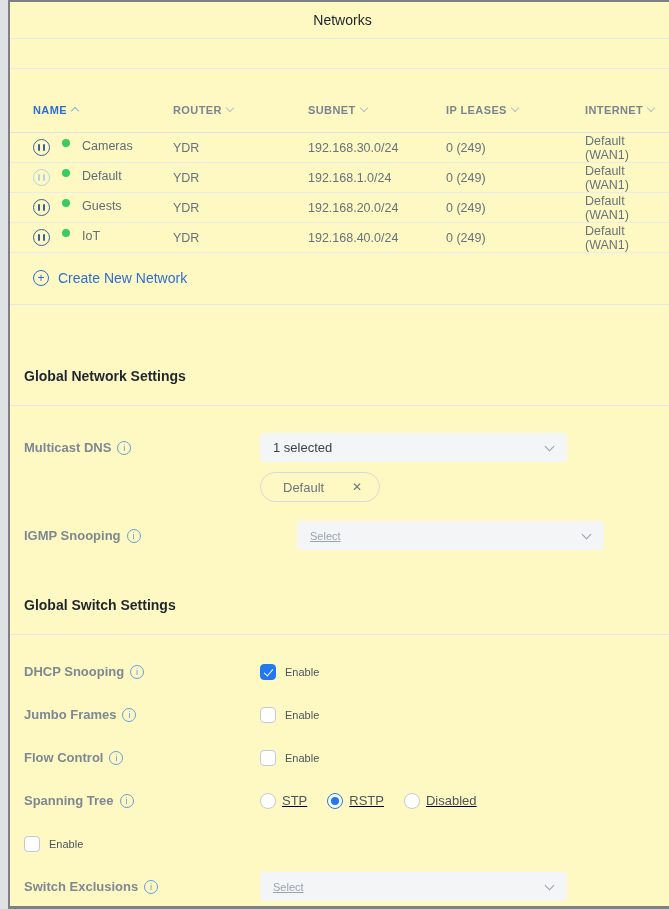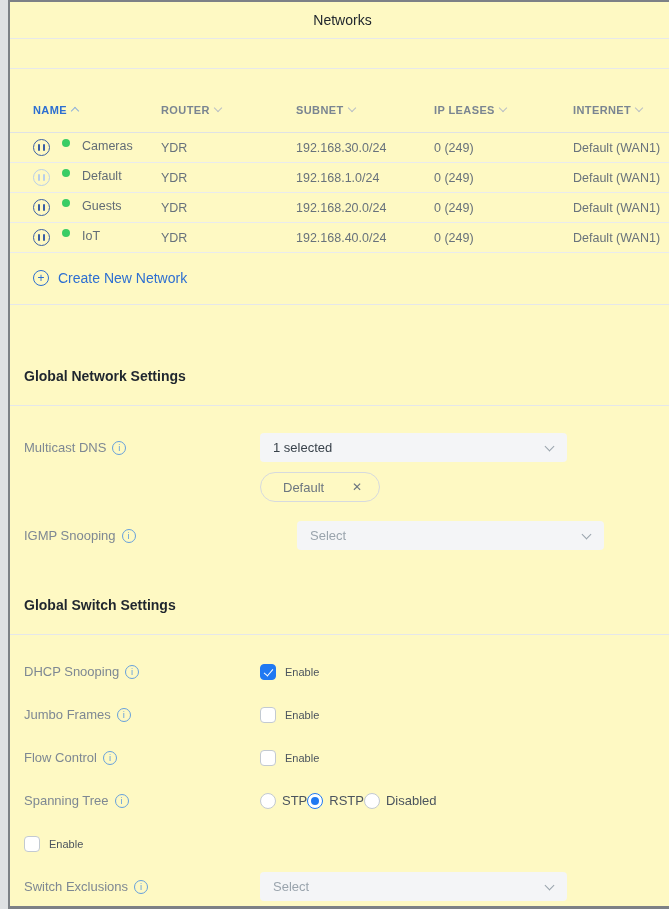--- a/index.html
+++ b/index.html
@@ -12,21 +12,21 @@
 
   
   .titlebar { height:37px; border-bottom:1px solid #e7e9eb; display:flex; align-items:center; justify-content:center; }
   .titlebar .title { font-size:14px; font-weight:500; color:#21272e; }
   .toolbar-strip { height:30px; border-bottom:1px solid #e7e9eb; }
 
   
   .thead { height:64px; display:flex; align-items:center; padding:18px 12px 0 23px; border-bottom:1px solid #dfe2e5; }
   .th { display:flex; align-items:center; gap:5px; font-size:11px; font-weight:bold; letter-spacing:.4px; color:#7a8591; cursor:pointer; }
   .th.active { color:#2d6fd1; }
-  .c-name{width:128px} .c-router{width:135px} .c-subnet{width:138px} .c-ip{width:139px} .c-internet{flex:1}
+  .c-name{width:140px} .c-router{width:135px} .c-subnet{width:138px} .c-ip{width:139px} .c-internet{flex:1}
   .chev { width:6px; height:6px; border-right:1.5px solid #b9bfc6; border-bottom:1.5px solid #b9bfc6; transform:rotate(45deg); margin-top:-3px; }
   .chev.up { transform:rotate(-135deg); margin-top:3px; border-color:#8fb0da; }
   .trow { height:30px; display:flex; align-items:center; padding:0 12px 0 23px; border-bottom:1px solid #e9ebed; font-size:12.5px; color:#68727c; }
   .cell-name { display:flex; align-items:flex-start; }
   .pause { width:17px; height:17px; border-radius:50%; border:1.5px solid #3a5fa5; color:#3a5fa5; display:flex; align-items:center; justify-content:center; gap:2.5px; cursor:pointer; flex:none; }
   .pause::before, .pause::after { content:""; width:2px; height:7px; background:currentColor; border-radius:1px; }
   .pause.dimmed { border-color:#b9cfe9; color:#b9cfe9; }
   .dot { width:8px; height:8px; border-radius:50%; background:#39cc64; margin:0 12px; flex:none; }
   .nm { color:#626c76; }
 
@@ -39,42 +39,42 @@
 
   
   .section-heading { margin:63px 0 0 14px; font-size:14px; font-weight:bold; color:#1f262e; height:17px; }
   .section-heading.switch { margin-top:47px; }
   .rule { border-top:1px solid #e5e7ea; margin-top:20px; }
 
   .field-row { display:flex; align-items:center; margin-left:14px; height:29px; }
   .field-row.first { margin-top:27px; }
   .field-row.igmp { margin-top:19px;gap:37px; }
   .field-label-wrap { width:236px; display:flex; align-items:center; gap:6px; flex:none; }
-  .field-label { font-size:13px; color:#7e8893; }
+  .field-label { font-size:13px; color:#7e8893;font-weight:bold; }
   .info { width:14px; height:14px; border-radius:50%; border:1px solid #66a0dc; color:#66a0dc; font-size:9.5px; display:flex; align-items:center; justify-content:center; flex:none; cursor:pointer; }
   .info::before { content:"i"; }
 
   .select { width:307px; height:29px; background:#f4f5f7; border-radius:4px; display:flex; align-items:center; padding:0 13px; cursor:pointer; position:relative; }
   .select .val { font-size:13px; color:#39424b; }
-  .select .ph { font-size:13px; color:#9aa4ad; }
+  .select .ph { font-size:11px; color:#9aa4ad;text-decoration:underline; }
   .select .dd-chev { position:absolute; right:14px; width:7px; height:7px; border-right:1.5px solid #9aa4ad; border-bottom:1.5px solid #9aa4ad; transform:rotate(45deg); margin-top:-3px; }
 
   .chip-row { margin:10px 0 0 250px; }
   .chip { width:120px; height:30px; border:1px solid #d6dade; border-radius:15px; display:flex; align-items:center; justify-content:space-between; padding:0 17px 0 22px; color:#6c7680; }
   .chip .chip-label { font-size:13px; }
   .chip .x { font-size:12px; cursor:pointer; }
 
   
   .sw-row { display:flex; align-items:center; margin-left:14px; height:29px; margin-bottom:14px; }
   .sw-row.first { margin-top:22px; }
   .checkbox { width:16px; height:16px; border:1px solid #c3cad1; border-radius:4px; background:#fff; position:relative; cursor:pointer; flex:none; }
   .checkbox.checked { background:#2079f2; border-color:#2079f2; }
   .checkbox.checked::after { content:""; position:absolute; left:5px; top:2px; width:4px; height:8px; border-right:1.8px solid #fff; border-bottom:1.8px solid #fff; transform:rotate(40deg); }
   .cb-label { font-size:11px; color:#4b545e; margin-left:9px; }
-  .radio-group { display:flex; align-items:center; gap:0; }
+  .radio-group { display:flex; align-items:center; gap:20px;text-decoration:underline; }
   .radio-opt { display:flex; align-items:center; gap:6px; cursor:pointer; }
   .radio { width:16px; height:16px; border:1px solid #c3cad1; border-radius:50%; background:#fff; position:relative; flex:none; }
   .radio.selected { border-color:#2079f2; border-width:1.5px; }
   .radio.selected::after { content:""; position:absolute; inset:3px; border-radius:50%; background:#2079f2; }
   .radio-label { font-size:13px; color:#4b545e; }
 </style>
 </head>
 <body>
 
 <div class="page">

